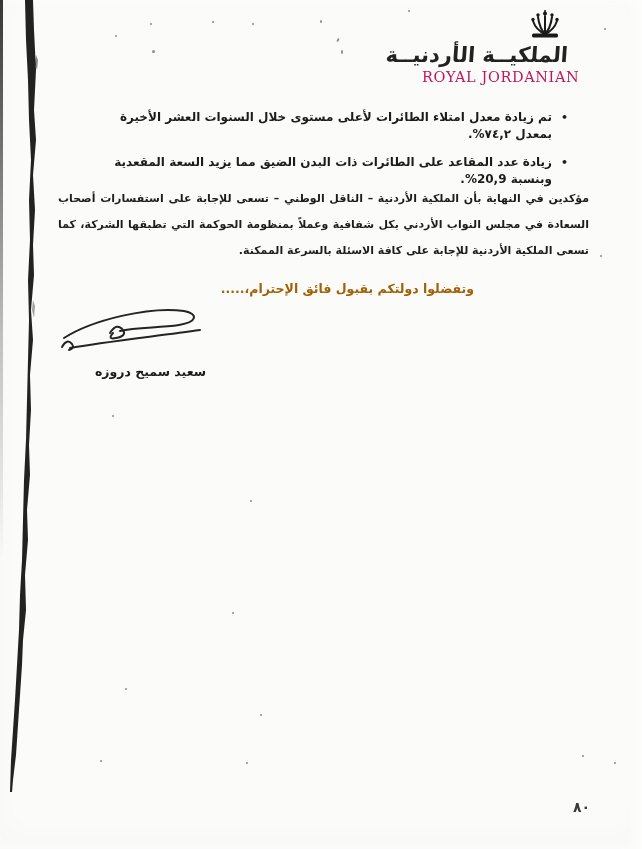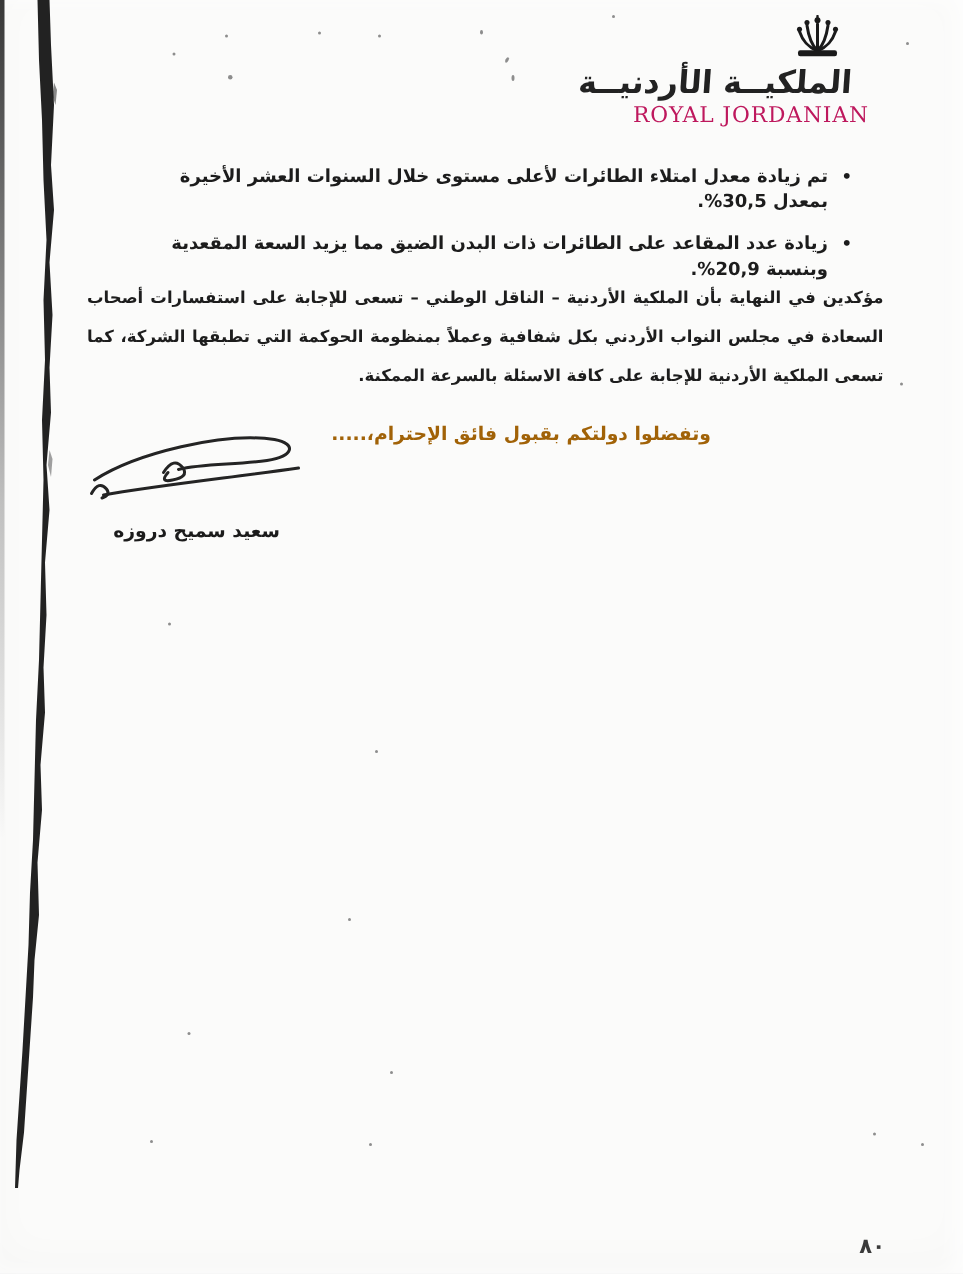--- a/index.html
+++ b/index.html
@@ -81,42 +81,41 @@
     top: 281px;
     right: 168px;
     direction: rtl;
     font-size: 12.5px;
     font-weight: bold;
     color: #a16207;
   }
   
   .signature-block {
     position: absolute;
-    top: 284px;
+    top: 302px;
     left: 56px;
     width: 150px;
-    text-align: center;
+    text-align: right;
   }
   .signatory-name {
     direction: rtl;
     font-size: 12.5px;
     font-weight: bold;
     margin-top: 2px;
     color: #1b1b1b;
   }
   
   .page-number {
     position: absolute;
     top: 799px;
     right: 52px;
     font-size: 14px;
     font-weight: bold;
     color: #3a3a3a;
     direction: rtl;
-    margin-top: 24px;
   }
   
   .noise { position: absolute; border-radius: 50%; background: #8d8d8d; }
 </style>
 </head>
 <body>
 
 <div class="scan-page">
 
   <svg class="scan-band-svg" width="50" height="800" viewBox="0 0 50 800" aria-hidden="true">
@@ -151,21 +150,21 @@
         <rect x="16.2" y="0" width="1.6" height="3" rx="0.5"></rect>
       </g>
     </svg>
     <div class="logo-arabic">الملكيــة الأردنيــة</div>
     <div class="logo-english">ROYAL JORDANIAN</div>
   </div>
 
   <div class="bullets">
     <div class="bullet-row">
       <span class="bullet-dot">•</span>
-      <span>تم زيادة معدل امتلاء الطائرات لأعلى مستوى خلال السنوات العشر الأخيرة بمعدل 30,5%.</span>
+      <span>تم زيادة معدل امتلاء الطائرات لأعلى مستوى خلال السنوات العشر الأخيرة بمعدل ٧٤,٢%.</span>
     </div>
     <div class="bullet-row">
       <span class="bullet-dot">•</span>
       <span>زيادة عدد المقاعد على الطائرات ذات البدن الضيق مما يزيد السعة المقعدية وبنسبة 20,9%.</span>
     </div>
   </div>
 
   <div class="paragraph">مؤكدين في النهاية بأن الملكية الأردنية – الناقل الوطني – تسعى للإجابة على استفسارات أصحاب السعادة في مجلس النواب الأردني بكل شفافية وعملاً بمنظومة الحوكمة التي تطبقها الشركة، كما تسعى الملكية الأردنية للإجابة على كافة الاسئلة بالسرعة الممكنة.</div>
 
   <div class="closing">وتفضلوا دولتكم بقبول فائق الإحترام،.....</div>

